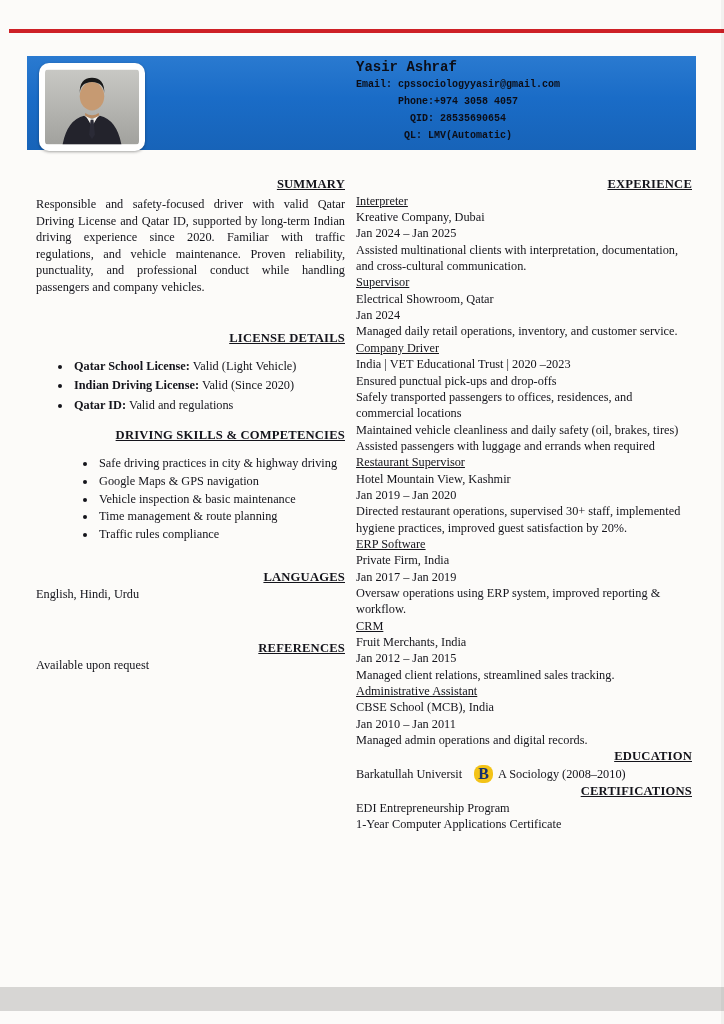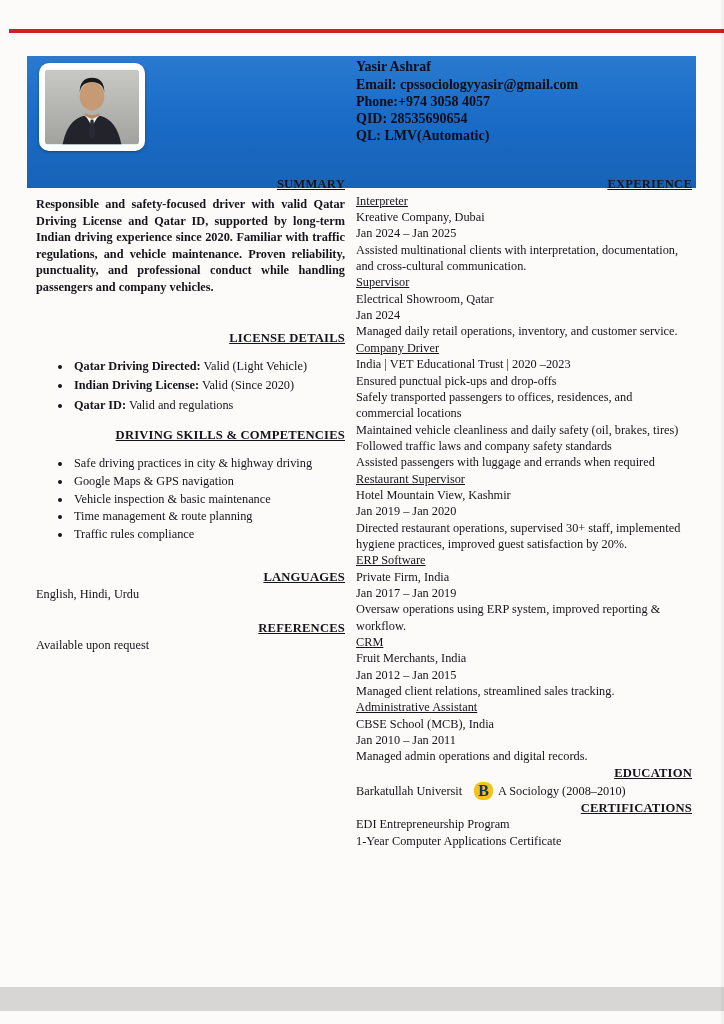--- a/index.html
+++ b/index.html
@@ -9,50 +9,51 @@
     background:#f6f4f1;
     font-family:"Liberation Serif", serif;
     color:#14141b;
     overflow:hidden;
   }
   .sheet { position:absolute; inset:0; background:#fcfbf9; }
 
   .red-line { position:absolute; left:9px; right:0; top:29px; height:4px; background:#ce2127; }
 
   .header-band {
-    position:absolute; left:27px; top:56px; width:669px; height:132px;
+    position:absolute; left:27px; top:56px; width:669px; height:94px;
     background:linear-gradient(180deg,#2a7ad0 0%, #1a6cc7 45%, #1763b8 100%);
+    font-family:Liberation Mono, monospace;
   }
   .photo-frame {
     position:absolute; left:12px; top:7px; width:106px; height:88px;
     background:#fff; border-radius:10px;
     display:flex; align-items:center; justify-content:center;
     box-shadow:0 1px 3px rgba(0,0,0,.35);
   }
   .photo-frame svg { width:94px; height:76px; border-radius:4px; display:block; }
 
   .contact { position:absolute; left:329px; top:2px; color:#0c0d16; }
   .name { font-size:14px; font-weight:bold; line-height:18px; }
-  .c-line { font-size:14px; font-weight:bold; line-height:17px; }
+  .c-line { font-size:10px; font-weight:bold; line-height:17px;text-align:center; }
 
   .col-left  { position:absolute; left:36px;  top:176px; width:309px; font-size:12.3px; line-height:1.35; }
   .col-right { position:absolute; left:356px; top:176px; width:336px; font-size:12.3px; line-height:1.33; }
 
   .h { font-weight:bold; text-decoration:underline; font-size:12.6px; letter-spacing:.2px;text-align:right; }
   .para { margin-top:3px; }
-  .just { text-align:justify;font-weight:bold; }
+  .just { text-align:justify; }
 
   .sec-license { margin-top:34px; }
   .sec-skills  { margin-top:14px; }
   .sec-lang    { margin-top:27px; }
-  .sec-ref     { margin-top:17px; }
+  .sec-ref     { margin-top:37px; }
 
   ul.blist { margin:11px 0 0 0; padding-left:36px; }
   ul.blist li { margin-bottom:3px; padding-left:2px; }
-  ul.blist.tight li { margin-bottom:1px; }
+  ul.blist.tight li { margin-bottom:1px;margin-left:25px; }
 
   .job-title { font-weight:normal; text-decoration:underline; }
   .job-line  { }
   .edu-line  { }
   .mark {
     display:inline-block; background:#f3c318; color:#16316d;
     font-weight:bold; font-size:16px; line-height:15px;
     padding:1px 4px 2px; border-radius:8px; margin:0 5px 0 12px;
     vertical-align:-1px;
   }
@@ -94,21 +95,21 @@
     </div>
   </div>
 
   <div class="col-left">
 
     <div class="h">SUMMARY</div>
     <p class="para just">Responsible and safety-focused driver with valid Qatar Driving License and Qatar ID, supported by long-term Indian driving experience since 2020. Familiar with traffic regulations, and vehicle maintenance. Proven reliability, punctuality, and professional conduct while handling passengers and company vehicles.</p>
 
     <div class="h sec-license">LICENSE DETAILS</div>
     <ul class="blist">
-      <li><b>Qatar Driving Directed:</b><span> Valid (Light Vehicle)</span></li>
+      <li><b>Qatar School License:</b><span> Valid (Light Vehicle)</span></li>
       <li><b>Indian Driving License:</b><span> Valid (Since 2020)</span></li>
       <li><b>Qatar ID:</b><span> Valid and regulations</span></li>
     </ul>
 
     <div class="h sec-skills">DRIVING SKILLS &amp; COMPETENCIES</div>
     <ul class="blist tight">
       <li>Safe driving practices in city &amp; highway driving</li>
       <li>Google Maps &amp; GPS navigation</li>
       <li>Vehicle inspection &amp; basic maintenance</li>
       <li>Time management &amp; route planning</li>
@@ -140,21 +141,20 @@
       <div class="job-line">Jan 2024</div>
       <div class="job-line">Managed daily retail operations, inventory, and customer service.</div>
     </div>
 
     <div class="job">
       <div class="job-title">Company Driver</div>
       <div class="job-line">India | VET Educational Trust | 2020 –2023</div>
       <div class="job-line">Ensured punctual pick-ups and drop-offs</div>
       <div class="job-line">Safely transported passengers to offices, residences, and commercial locations</div>
       <div class="job-line">Maintained vehicle cleanliness and daily safety (oil, brakes, tires)</div>
-      <div class="job-line">Followed traffic laws and company safety standards</div>
       <div class="job-line">Assisted passengers with luggage and errands when required</div>
     </div>
 
     <div class="job">
       <div class="job-title">Restaurant Supervisor</div>
       <div class="job-line">Hotel Mountain View, Kashmir</div>
       <div class="job-line">Jan 2019 – Jan 2020</div>
       <div class="job-line">Directed restaurant operations, supervised 30+ staff, implemented hygiene practices, improved guest satisfaction by 20%.</div>
     </div>
 

